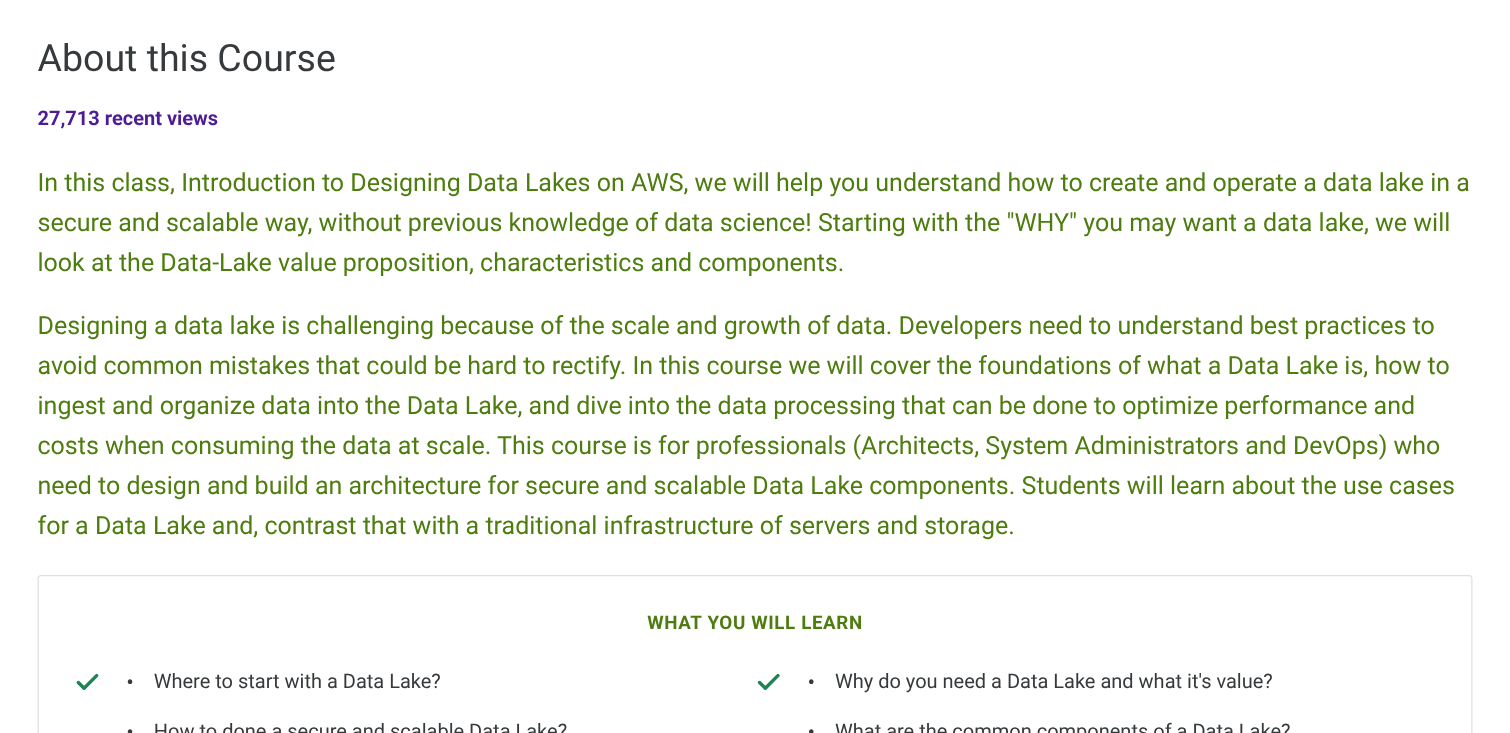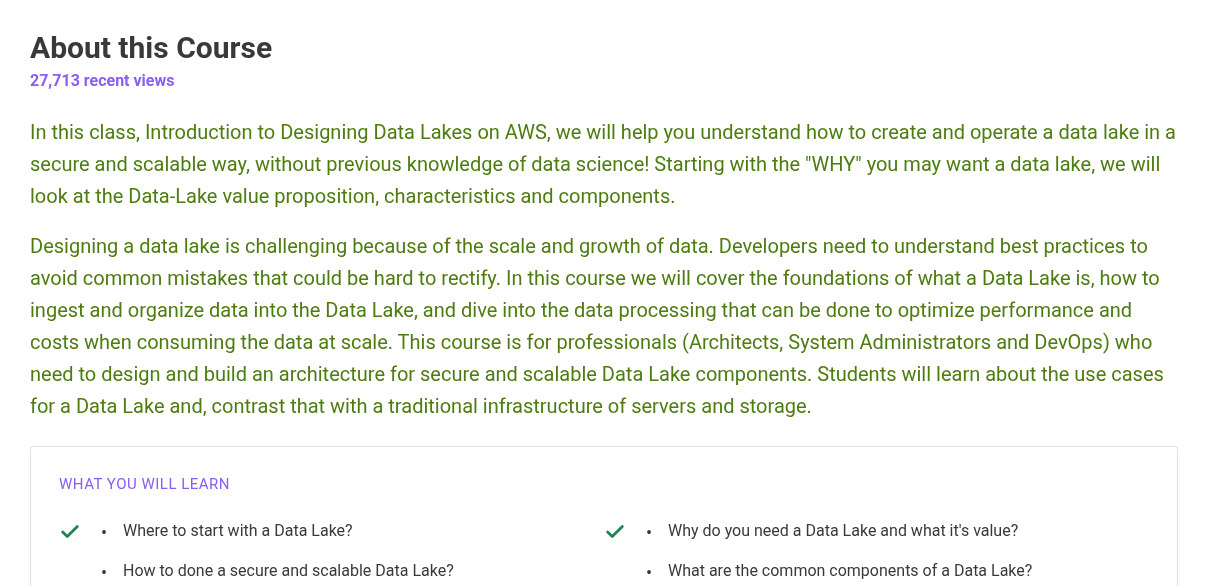--- a/index.html
+++ b/index.html
@@ -9,49 +9,50 @@
     }
     body {
       font-family: -apple-system, BlinkMacSystemFont, "Segoe UI", Roboto, "Helvetica Neue", Arial, sans-serif;
       color: #373a3c;
       background: #fff;
       padding: 30px;
       width: 1208px;
     }
     .page-title {
       font-size: 30px;
-      font-weight: 700;
+      font-weight: 400;
       color: #373a3c;
-      margin-bottom: 6px;
+      margin-bottom: 20px;
     }
     .views-line {
       font-size: 16px;
       font-weight: 700;
-      color: #8b5cf6;
+      color: #4c1d95;
       margin-bottom: 26px;
     }
     .description p {
       font-size: 20px;
       line-height: 1.6;
       color: #4d7c0f;
       margin-bottom: 18px;
     }
     .wywl-box {
       border: 1px solid #e0e0e0;
       border-radius: 3px;
       padding: 28px 28px 24px 28px;
       margin-top: 24px;
     }
     .wywl-heading {
       font-size: 15px;
-      font-weight: 400;
+      font-weight: 700;
       letter-spacing: 0.5px;
-      color: #8b5cf6;
+      color: #4d7c0f;
       text-transform: uppercase;
       margin-bottom: 26px;
+      text-align: center;
     }
     .wywl-grid {
       display: flex;
     }
     .wywl-col {
       flex: 1;
       display: flex;
       align-items: flex-start;
       gap: 16px;
     }

